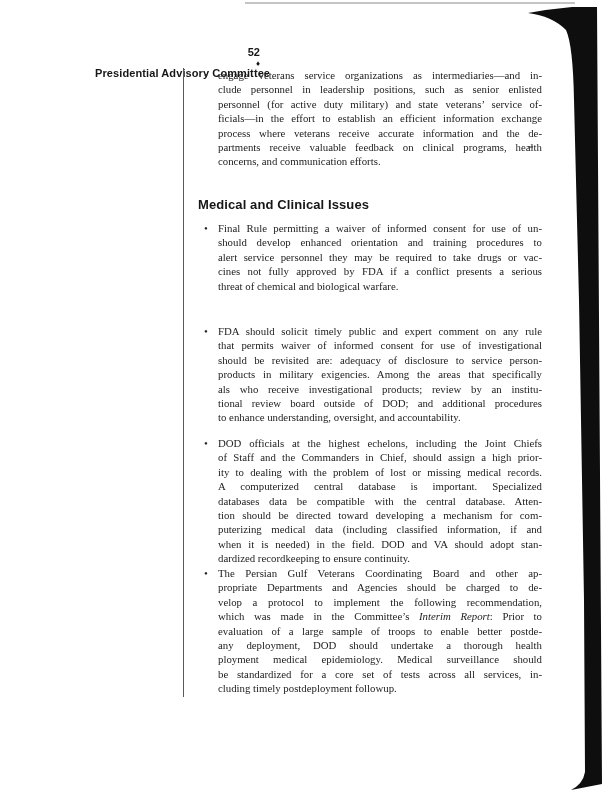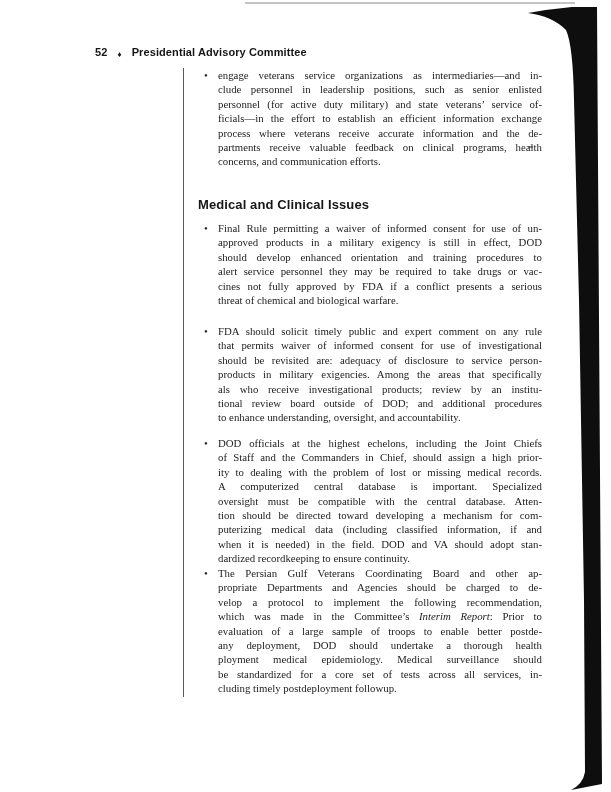--- a/index.html
+++ b/index.html
@@ -15,20 +15,21 @@
   .speck{position:absolute;left:528px;top:146px;width:5px;height:2px;}
   .vrule{position:absolute;left:183px;top:68px;width:1px;height:629px;}
   .scan-band{position:absolute;left:0;top:0;width:611px;height:792px;pointer-events:none;}
   
   .hdr{
     position:absolute;left:95px;top:46px;
     display:flex;align-items:flex-end;
     font-family:"Liberation Sans", sans-serif;
     font-weight:bold;font-size:11px;color:#161616;
     letter-spacing:.1px;
+    flex-direction:column;
   }
   .hdr .pno{margin-right:10px;}
   .hdr .sep{font-size:8px;margin-right:10px;position:relative;top:.5px;}
   
   .sec-head{
     position:absolute;left:198px;top:197px;
     font-family:"Liberation Sans", sans-serif;
     font-weight:bold;font-size:13px;color:#161616;
     letter-spacing:.1px;
   }
@@ -82,21 +83,20 @@
       <div class="tl">process where veterans receive accurate information and the de-</div>
       <div class="tl">partments receive valuable feedback on clinical programs, health</div>
       <div class="tl final">concerns, and communication efforts.</div>
     </div>
 
   <div class="sec-head">Medical and Clinical Issues</div>
 
   <div class="bullet b2">
     <span class="marker">•</span>
       <div class="tl">Final Rule permitting a waiver of informed consent for use of un-</div>
-      <div class="tl">approved products in a military exigency is still in effect, DOD</div>
       <div class="tl">should develop enhanced orientation and training procedures to</div>
       <div class="tl">alert service personnel they may be required to take drugs or vac-</div>
       <div class="tl">cines not fully approved by FDA if a conflict presents a serious</div>
       <div class="tl final">threat of chemical and biological warfare.</div>
     </div>
   <div class="bullet b3">
     <span class="marker">•</span>
   <div class="tl">FDA should solicit timely public and expert comment on any rule</div>
       <div class="tl">that permits waiver of informed consent for use of investigational</div>
       <div class="tl">should be revisited are: adequacy of disclosure to service person-</div>
@@ -104,21 +104,21 @@
       <div class="tl">als who receive investigational products; review by an institu-</div>
       <div class="tl">tional review board outside of DOD; and additional procedures</div>
       <div class="tl final">to enhance understanding, oversight, and accountability.</div>
     </div>
   <div class="bullet b4">
     <span class="marker">•</span>
   <div class="tl">DOD officials at the highest echelons, including the Joint Chiefs</div>
       <div class="tl">of Staff and the Commanders in Chief, should assign a high prior-</div>
       <div class="tl">ity to dealing with the problem of lost or missing medical records.</div>
       <div class="tl">A computerized central database is important. Specialized</div>
-      <div class="tl">oversight must be compatible with the central database. Atten-</div>
+      <div class="tl">databases data be compatible with the central database. Atten-</div>
       <div class="tl">tion should be directed toward developing a mechanism for com-</div>
       <div class="tl">puterizing medical data (including classified information, if and</div>
       <div class="tl">when it is needed) in the field. DOD and VA should adopt stan-</div>
       <div class="tl final">dardized recordkeeping to ensure continuity.</div>
     </div>
   <div class="bullet b5">
     <span class="marker">•</span>
   <div class="tl">The Persian Gulf Veterans Coordinating Board and other ap-</div>
       <div class="tl">propriate Departments and Agencies should be charged to de-</div>
       <div class="tl">velop a protocol to implement the following recommendation,</div>

